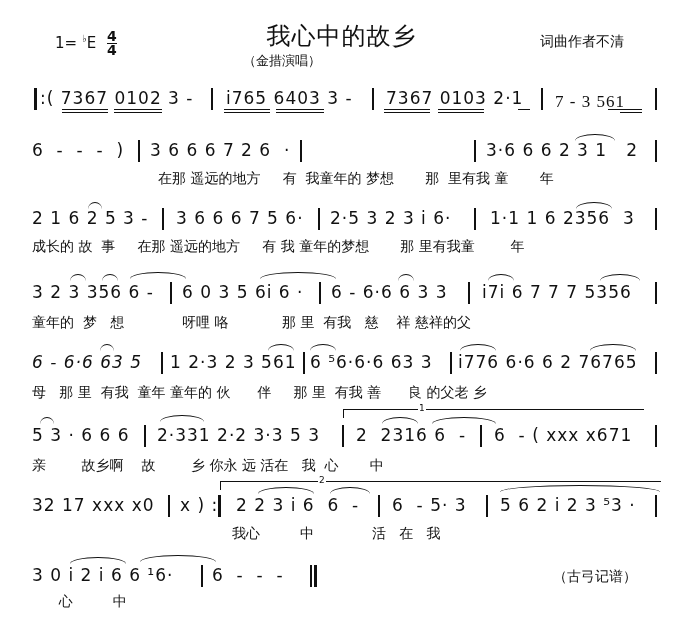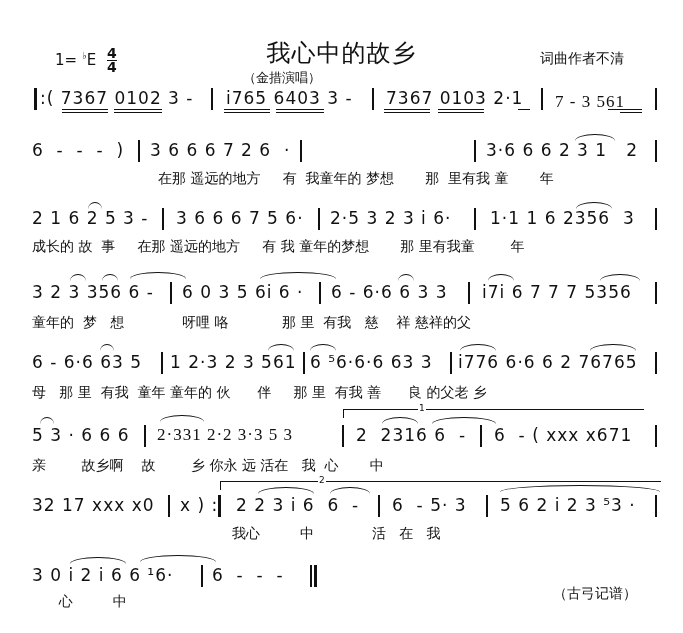--- a/index.html
+++ b/index.html
@@ -1,18 +1,18 @@
 <!DOCTYPE html>
 <html><head>
 <meta charset="utf-8">
 <style>
   html,body{margin:0;padding:0;background:#fff;}
   body{width:683px;height:633px;position:relative;overflow:hidden;
        font-family:"DejaVu Sans","Liberation Sans",sans-serif;color:#111;}
-  .abs{position:absolute;margin-top:17px;}
+  .abs{position:absolute;}
   .key{left:55px;top:30px;font-size:15px;}
   .key .flat{font-size:10px;vertical-align:6px;}
   .ts{display:inline-block;vertical-align:middle;text-align:center;line-height:13px;font-size:14px;margin-left:6px;font-weight:bold;}
   .title{left:0;width:683px;top:20px;text-align:center;font-size:24px;letter-spacing:1px;}
   .subtitle{left:0;width:564px;top:52px;text-align:center;font-size:13px;}
   .composer{left:540px;top:33px;font-size:14px;}
   .row{position:absolute;left:0;width:683px;height:60px;}
   .notes{position:absolute;top:0;left:0;white-space:pre;font-size:17px;letter-spacing:0px;}
   .lyr{position:absolute;white-space:pre;font-size:14px;}
   .bar{position:absolute;width:1.5px;background:#111;height:22px;}
@@ -103,42 +103,42 @@
   <div class="slur" style="left:70px;top:-8px;width:16px;"></div>
   <div class="slur" style="left:102px;top:-8px;width:16px;"></div>
   <div class="slur" style="left:130px;top:-10px;width:56px;"></div>
   <div class="slur" style="left:260px;top:-10px;width:76px;"></div>
   <div class="slur" style="left:398px;top:-8px;width:16px;"></div>
   <div class="slur" style="left:488px;top:-8px;width:26px;"></div>
   <div class="slur" style="left:600px;top:-8px;width:40px;"></div>
 </div>
 
 <div class="row" style="top:352px;">
-  <div class="notes" style="left:32px;top:0;letter-spacing:1px;">6 - 6·6 63 5</div>
+  <div class="notes" style="left:32px;top:0;letter-spacing:1px;font-style:italic;">6 - 6·6 63 5</div>
   <div class="bar" style="left:161px;top:0;"></div>
   <div class="notes" style="left:170px;top:0;letter-spacing:1px;">1 2·3 2 3 561</div>
   <div class="bar" style="left:303px;top:0;"></div>
   <div class="notes" style="left:310px;top:0;letter-spacing:1px;">6 ⁵6·6·6 63 3</div>
   <div class="bar" style="left:450px;top:0;"></div>
   <div class="notes" style="left:458px;top:0;letter-spacing:1px;">i776 6·6 6 2 76765</div>
   <div class="bar" style="left:655px;top:0;"></div>
   <div class="lyr" style="left:32px;top:32px;">母   那 里  有我  童年 童年的 伙      伴     那 里  有我 善      良 的父老 乡</div>
   <div class="slur" style="left:100px;top:-8px;width:14px;"></div>
   <div class="slur" style="left:268px;top:-8px;width:26px;"></div>
   <div class="slur" style="left:310px;top:-8px;width:26px;"></div>
   <div class="slur" style="left:460px;top:-8px;width:36px;"></div>
   <div class="slur" style="left:590px;top:-8px;width:46px;"></div>
 </div>
 
 <div class="row" style="top:425px;">
   <div class="volta" style="left:343px;top:-16px;width:300px;"></div>
   <div class="vnum" style="left:418px;top:-22px;">1</div>
   <div class="notes" style="left:32px;top:0;letter-spacing:1px;">5 3 · 6 6 6</div>
   <div class="bar" style="left:144px;top:0;"></div>
-  <div class="notes" style="left:157px;top:0;letter-spacing:1px;font-family:Liberation Serif, serif;">2·331 2·2 3·3 5 3</div>
+  <div class="notes" style="left:157px;top:0;letter-spacing:1px;">2·331 2·2 3·3 5 3</div>
   <div class="bar" style="left:342px;top:0;"></div>
   <div class="notes" style="left:356px;top:0;letter-spacing:1px;">2  2316 6  -</div>
   <div class="bar" style="left:480px;top:0;"></div>
   <div class="notes" style="left:494px;top:0;letter-spacing:1px;">6  - ( xxx x671</div>
   <div class="bar" style="left:655px;top:0;"></div>
   <div class="lyr" style="left:32px;top:32px;">亲        故乡啊    故        乡 你永 远 活在   我  心       中</div>
   <div class="slur" style="left:40px;top:-8px;width:14px;"></div>
   <div class="slur" style="left:160px;top:-10px;width:44px;"></div>
   <div class="slur" style="left:382px;top:-8px;width:36px;"></div>
   <div class="slur" style="left:432px;top:-8px;width:64px;"></div>

